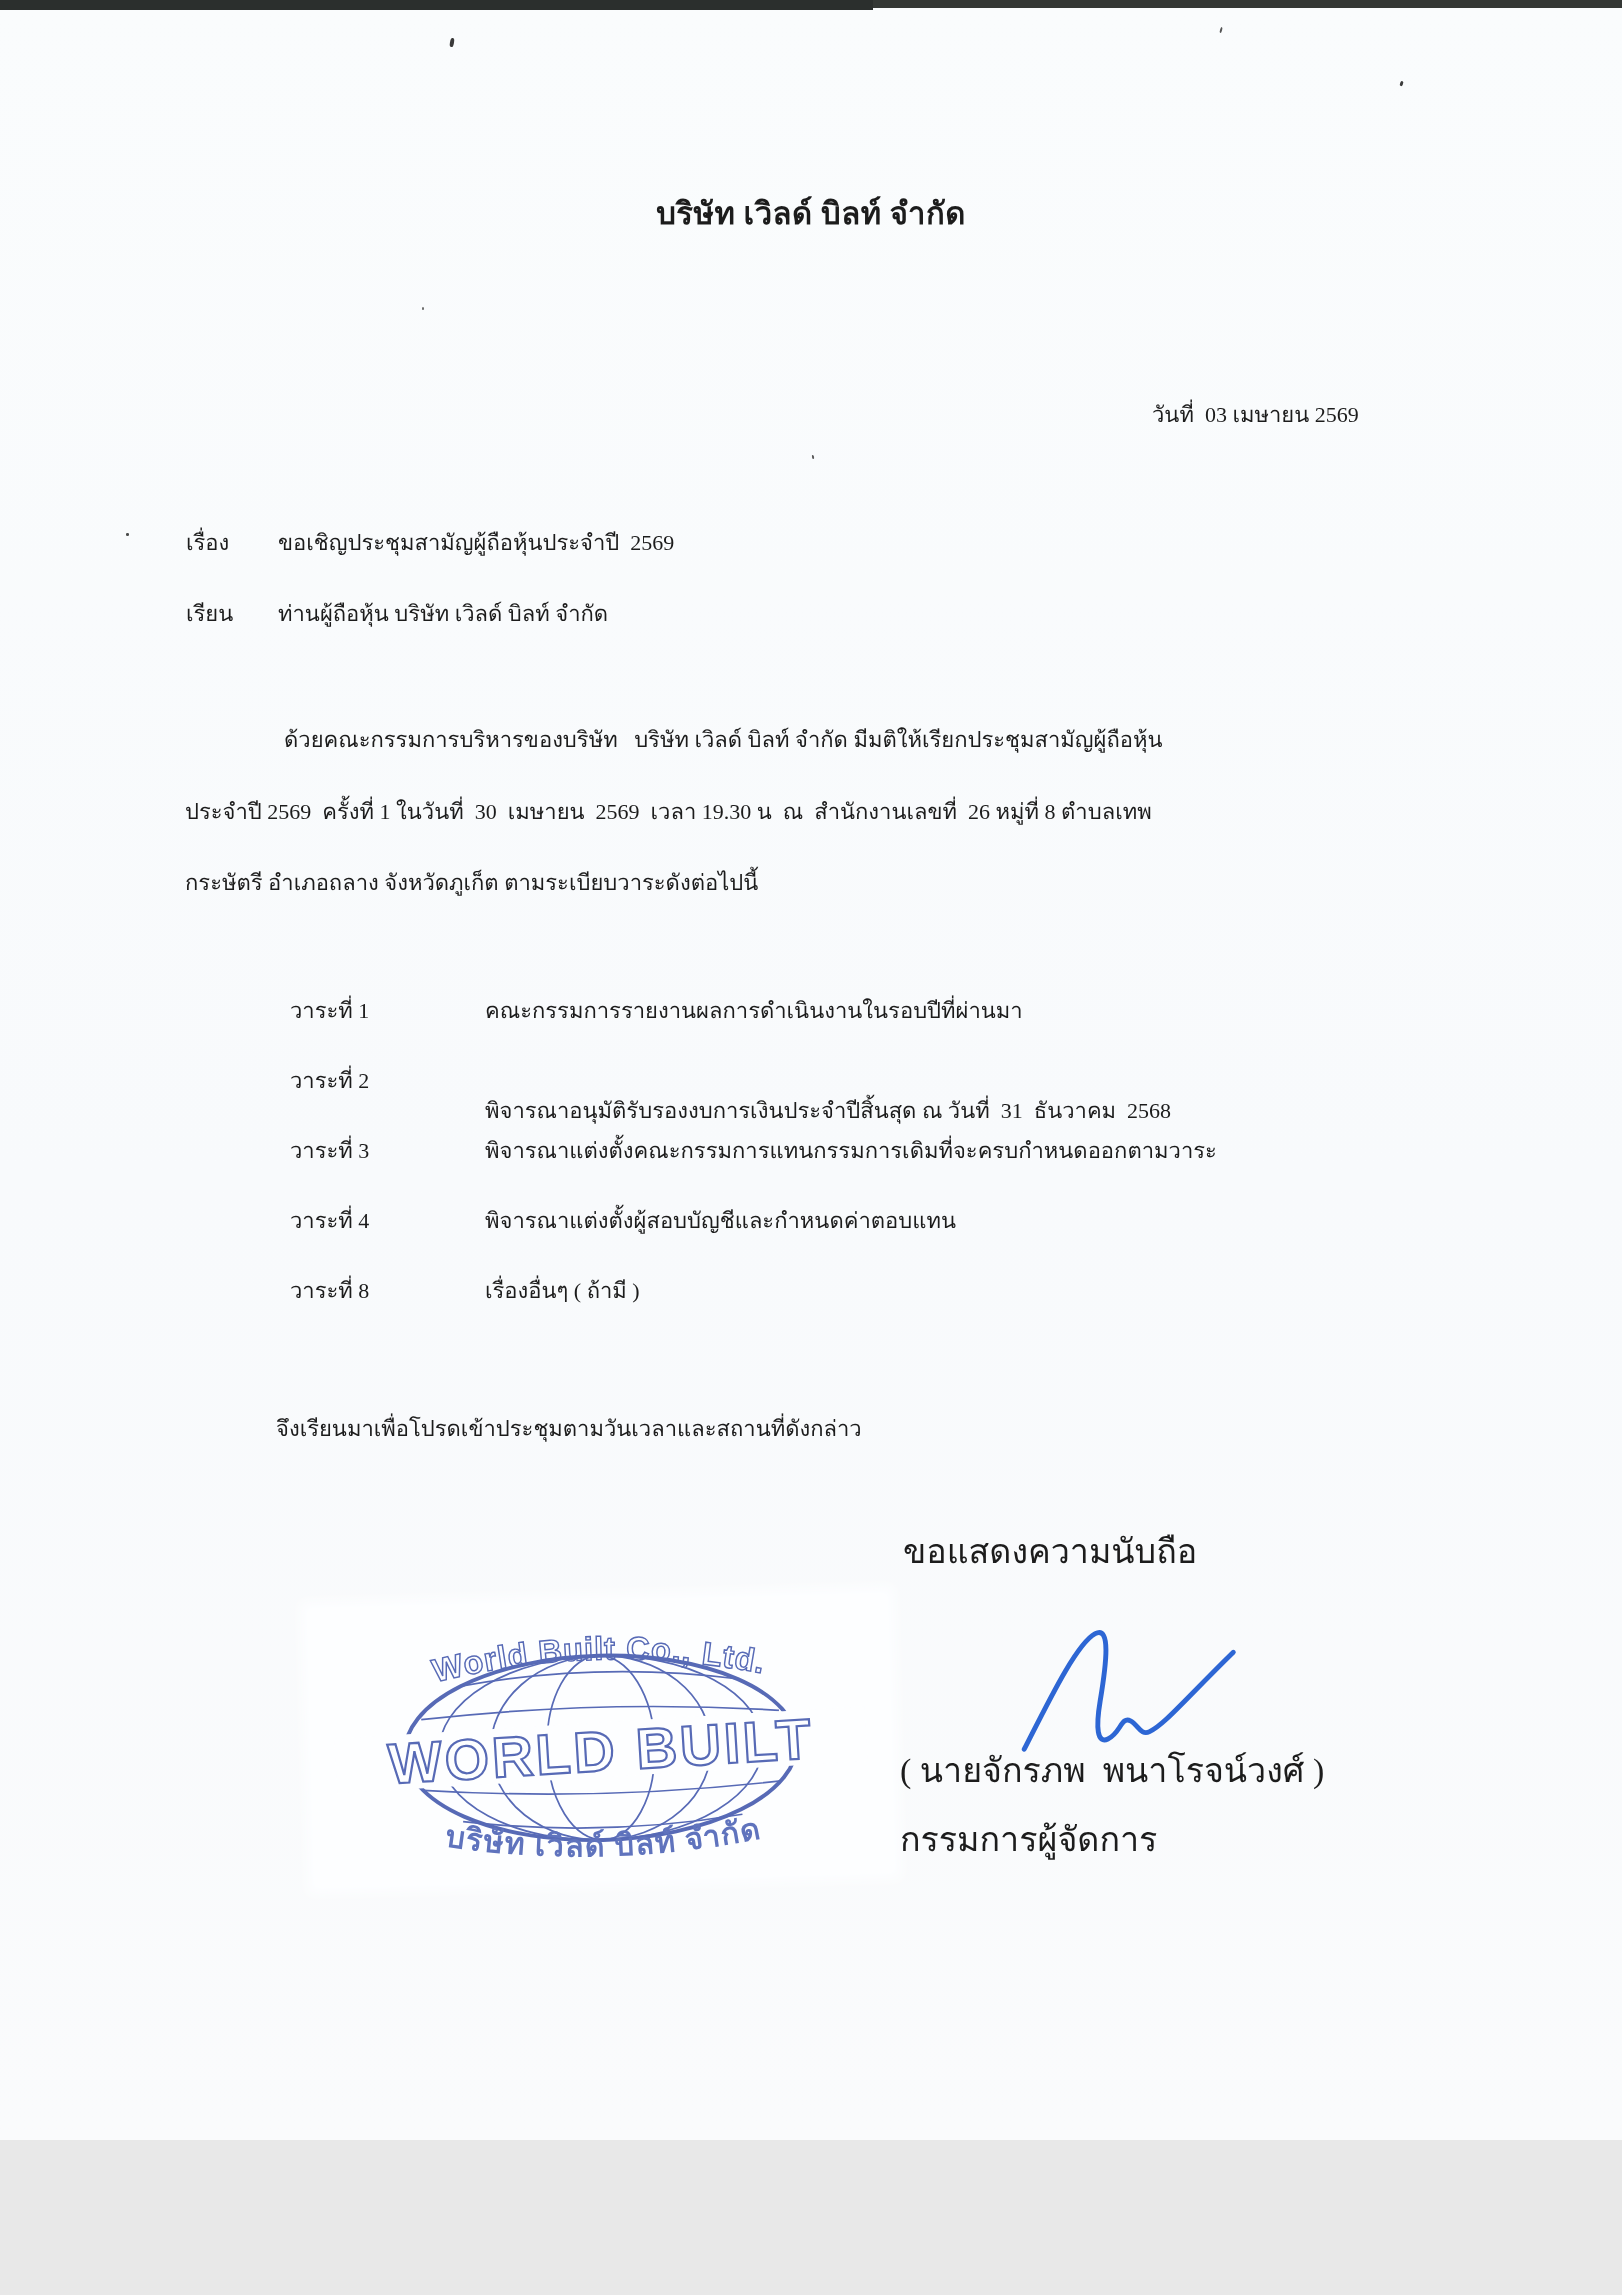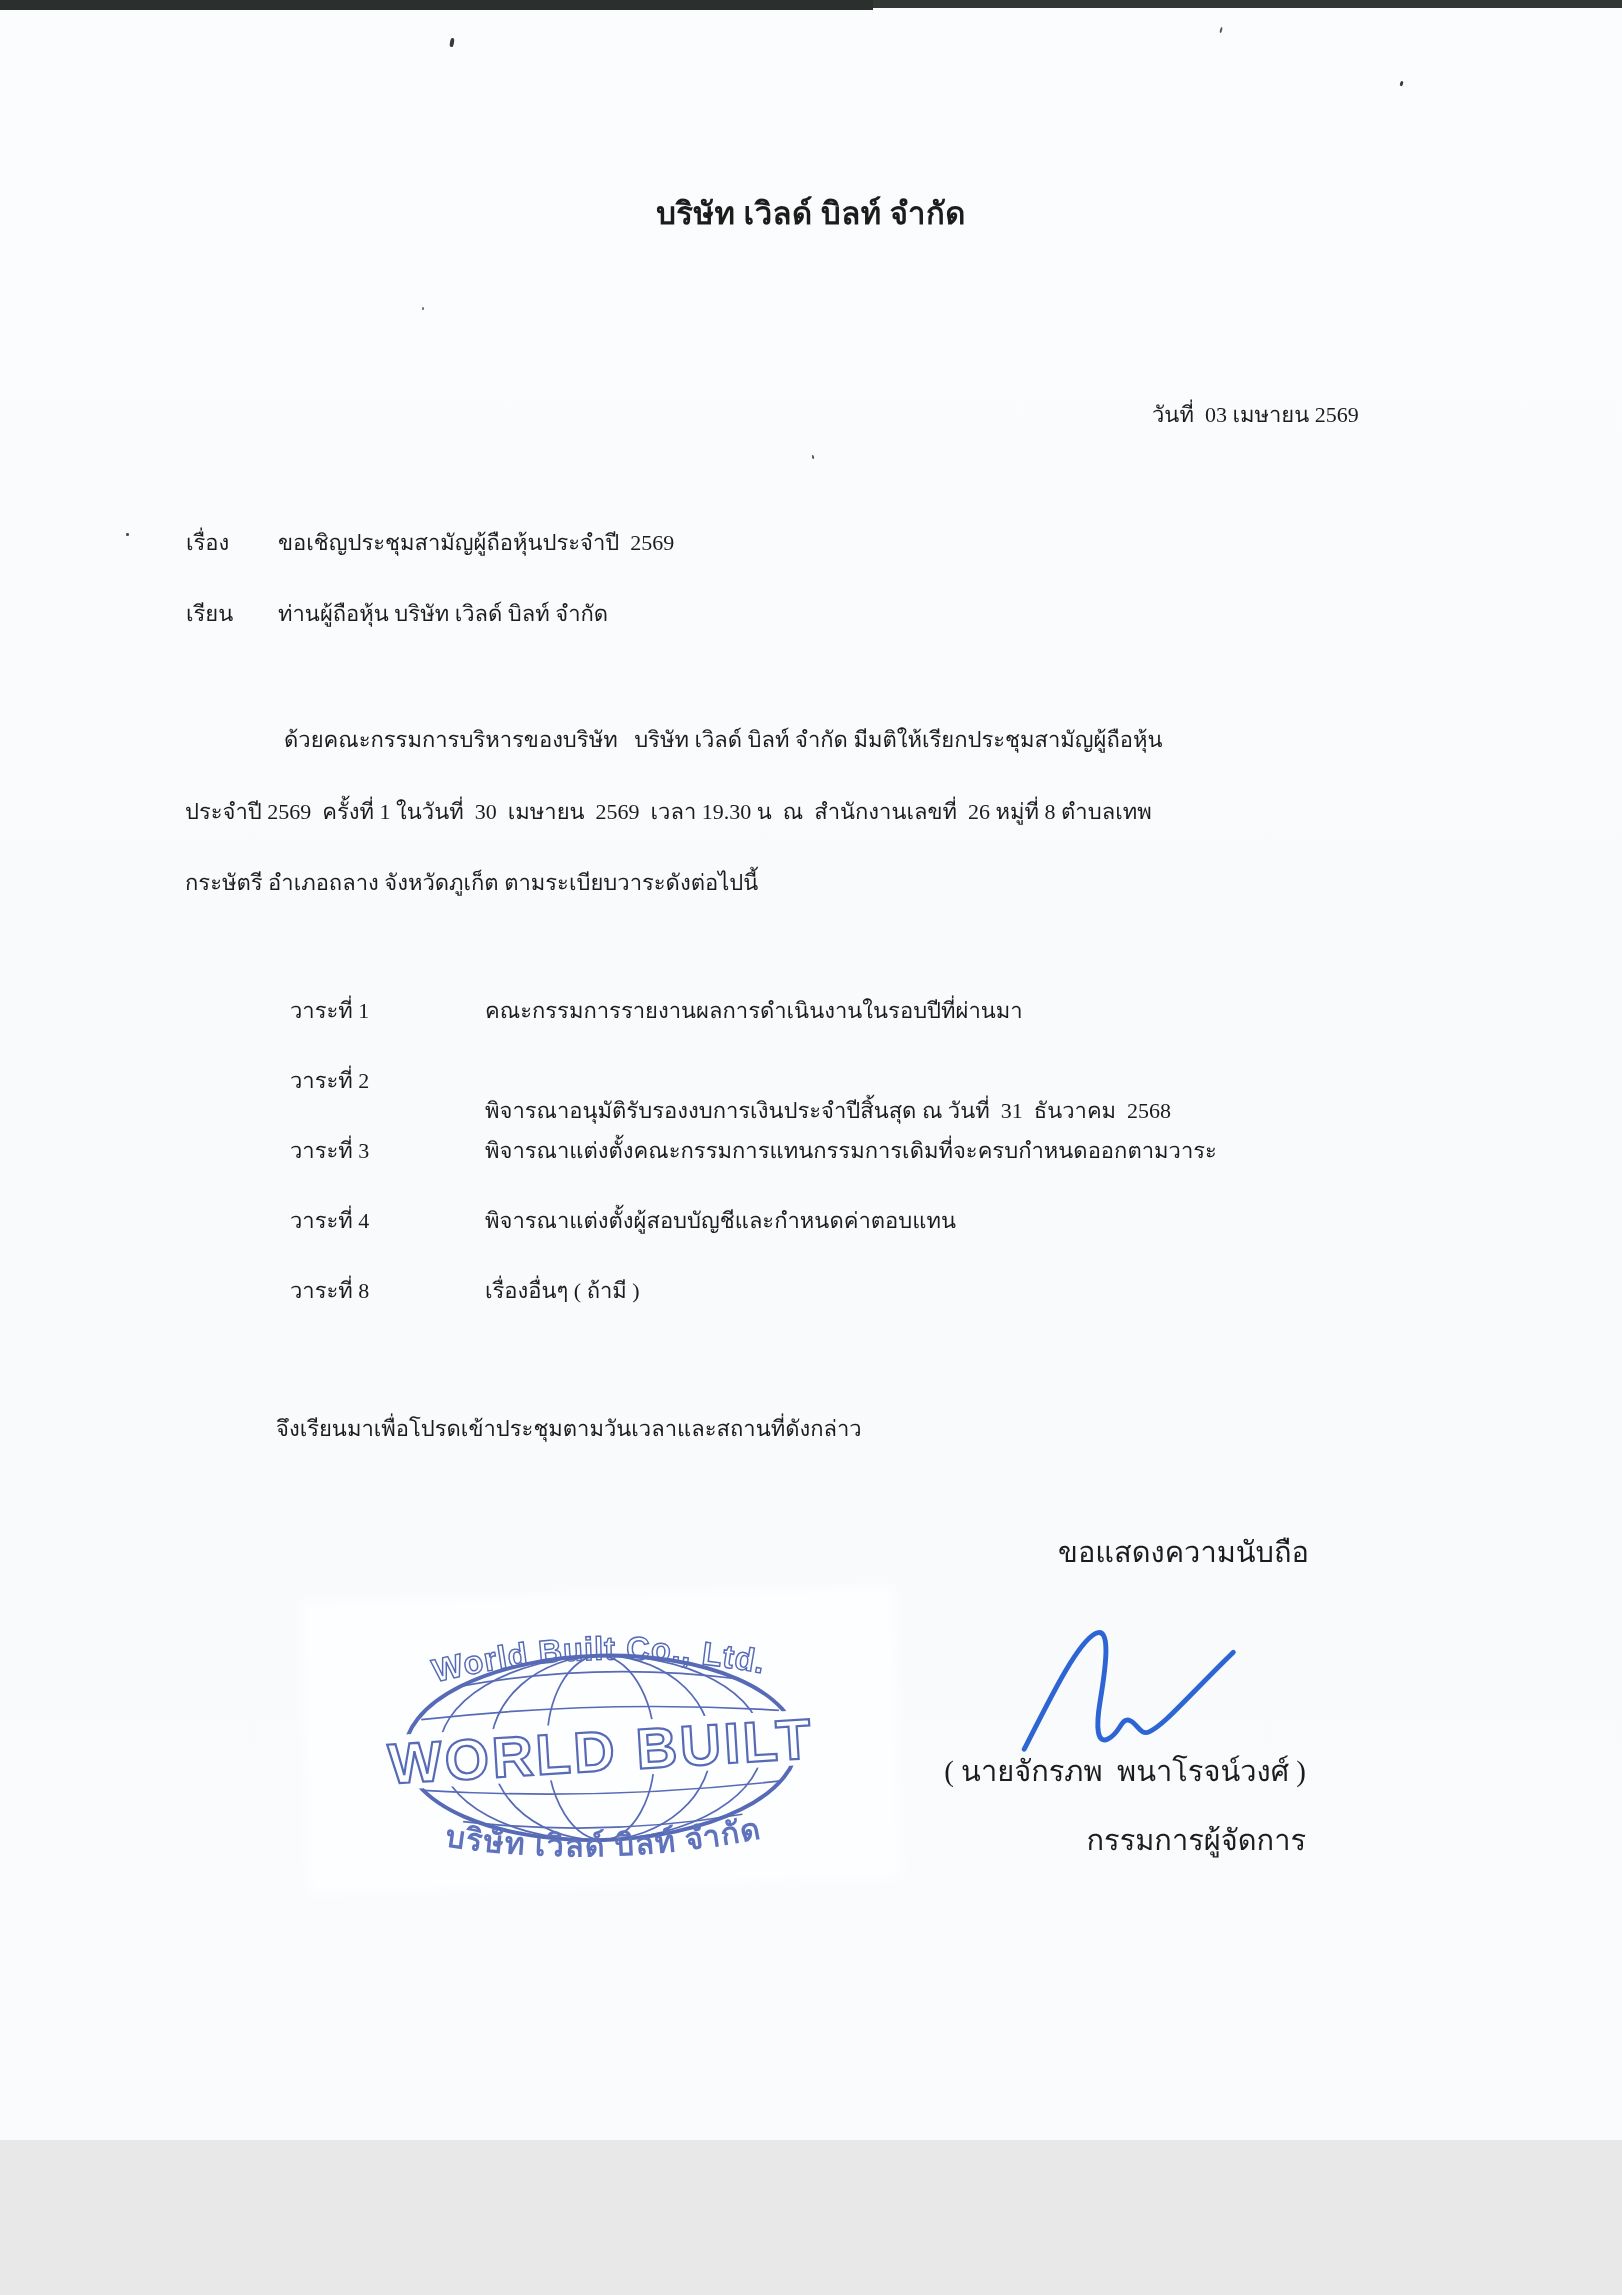--- a/index.html
+++ b/index.html
@@ -17,21 +17,21 @@
   .title{left:0;width:100%;text-align:center;font-weight:bold;font-size:31px;letter-spacing:0.5px;}
   .speck{position:absolute;background:#3a3a3a;border-radius:45%;}
   .stamp{
     position:absolute;left:313px;top:1603px;width:576px;height:275px;
     background:#fdfeff;
     box-shadow:0 0 11.8px 8.8px #fdfeff;
     transform:rotate(-1.5deg);
   }
   .stamp svg{width:100%;height:100%;opacity:.88;}
   .sig{position:absolute;left:1002px;top:1618px;width:255px;height:142px;}
-  .center-block{position:absolute;text-align:right;white-space:pre;font-size:29px;line-height:38px;margin-left:33px;}
+  .center-block{position:absolute;text-align:left;white-space:pre;font-size:34px;line-height:38px;}
 </style>
 </head>
 <body>
 
 <div class="page">
 
   <div class="scan-band"></div>
   <div class="scan-band-dark"></div>
 
   <div class="speck" style="left:450px;top:38px;width:3.9px;height:8.8px;transform:rotate(10deg);"></div>

